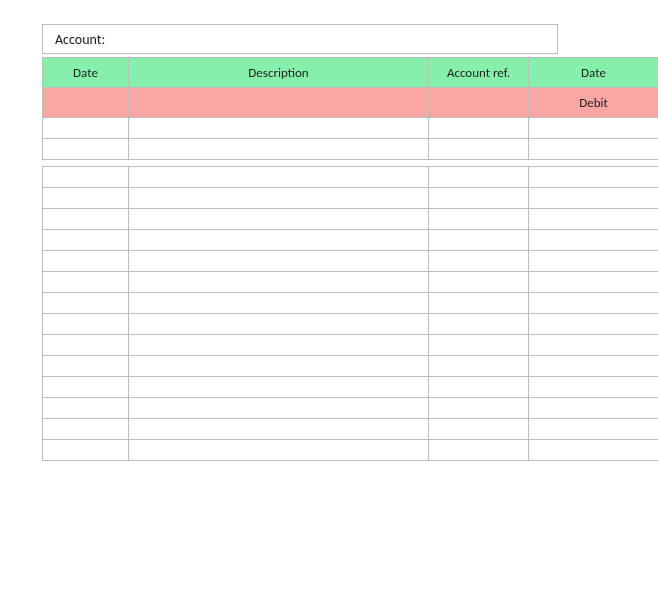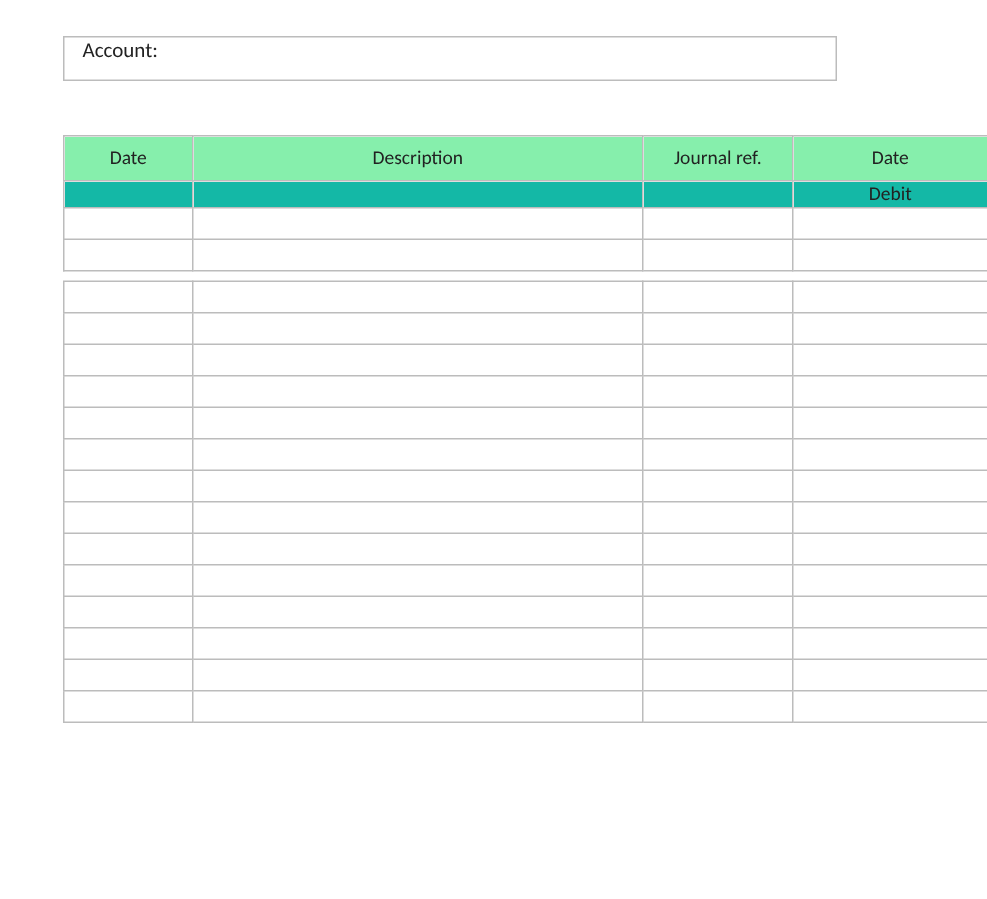--- a/index.html
+++ b/index.html
@@ -20,21 +20,22 @@
     font-size: 25px;
     font-weight: 700;
     color: #222;
     margin-bottom: 14px;
   }
   .account-box {
     border: 1px solid #bcbcbc;
     height: 30px;
     width: 516px;
     display: flex;
-    margin-bottom: 36px;
+    align-items: center;
+    margin-bottom: 3px;
   }
   .account-label {
     font-size: 14px;
     color: #222;
     padding: 0 6px 0 12px;
     width: 78px;
   }
   .account-value {
     flex: 1;
     font-size: 14px;
@@ -52,22 +53,22 @@
     padding: 0;
     overflow: hidden;
   }
   table.ledger thead th {
     background: #86efac;
     font-weight: 400;
     height: 30px;
     color: #222;
   }
   tr.subhead td {
-    background: #14b8a6;
-    height: 18px;
+    background: #fca5a5;
+    height: 30px;
     font-size: 13px;
   }
   tr.datarow td {
     background: #ffffff;
     height: 21px;
   }
   tr.gap td {
     border-left: none;
     border-right: none;
     border-top: 1px solid #bcbcbc;
@@ -95,21 +96,21 @@
     <colgroup>
       <col class="col-date">
       <col class="col-desc">
       <col class="col-journal">
       <col class="col-debit">
     </colgroup>
     <thead>
       <tr>
         <th>Date</th>
         <th>Description</th>
-        <th>Journal ref.</th>
+        <th>Account ref.</th>
         <th>Date</th>
       </tr>
     </thead>
     <tbody>
       <tr class="subhead">
         <td></td>
         <td></td>
         <td></td>
         <td>Debit</td>
       </tr>

